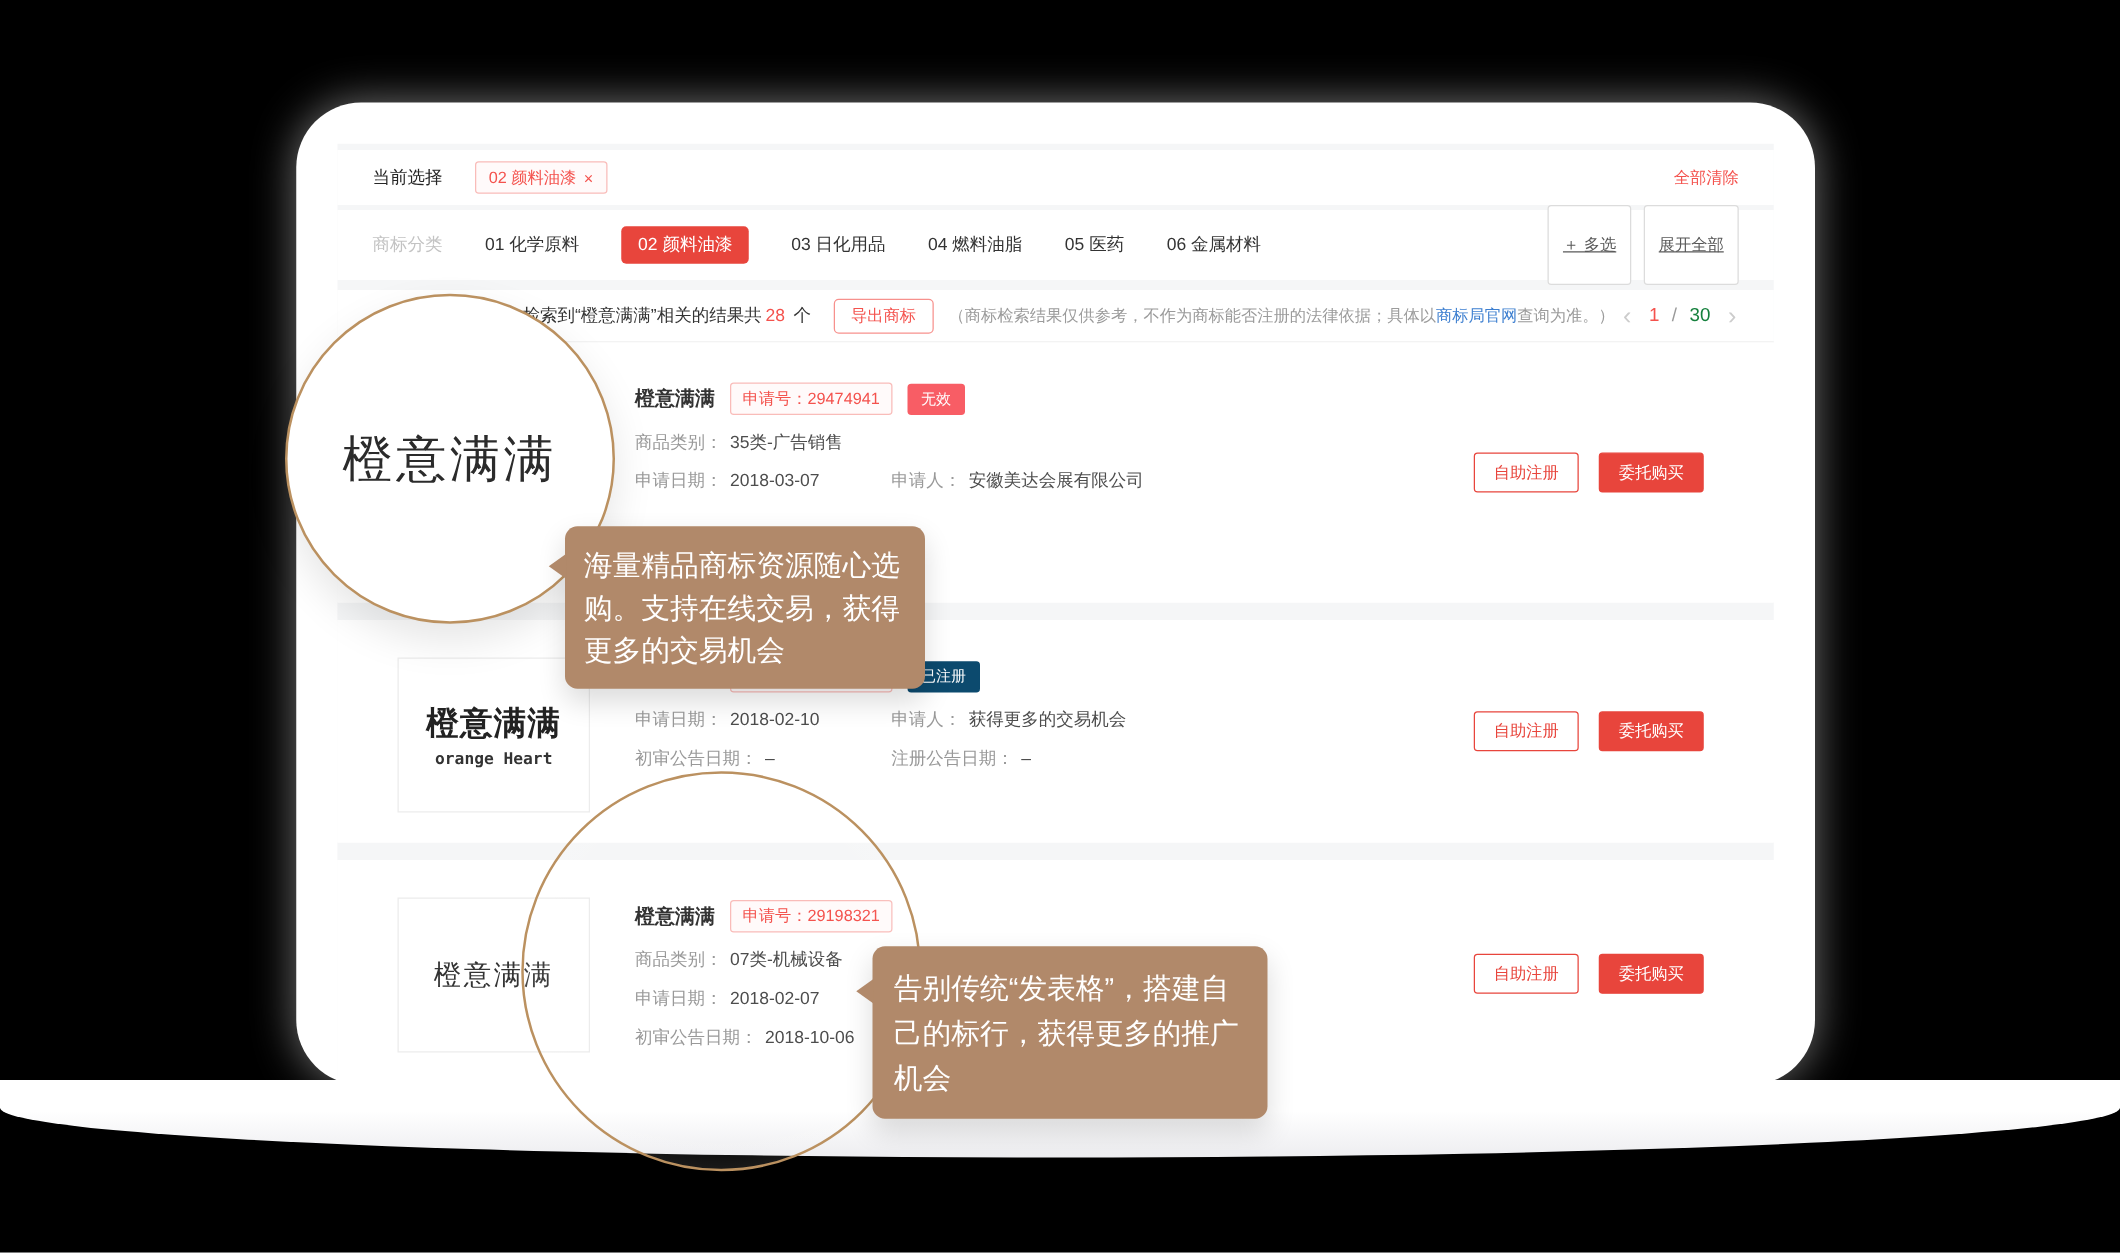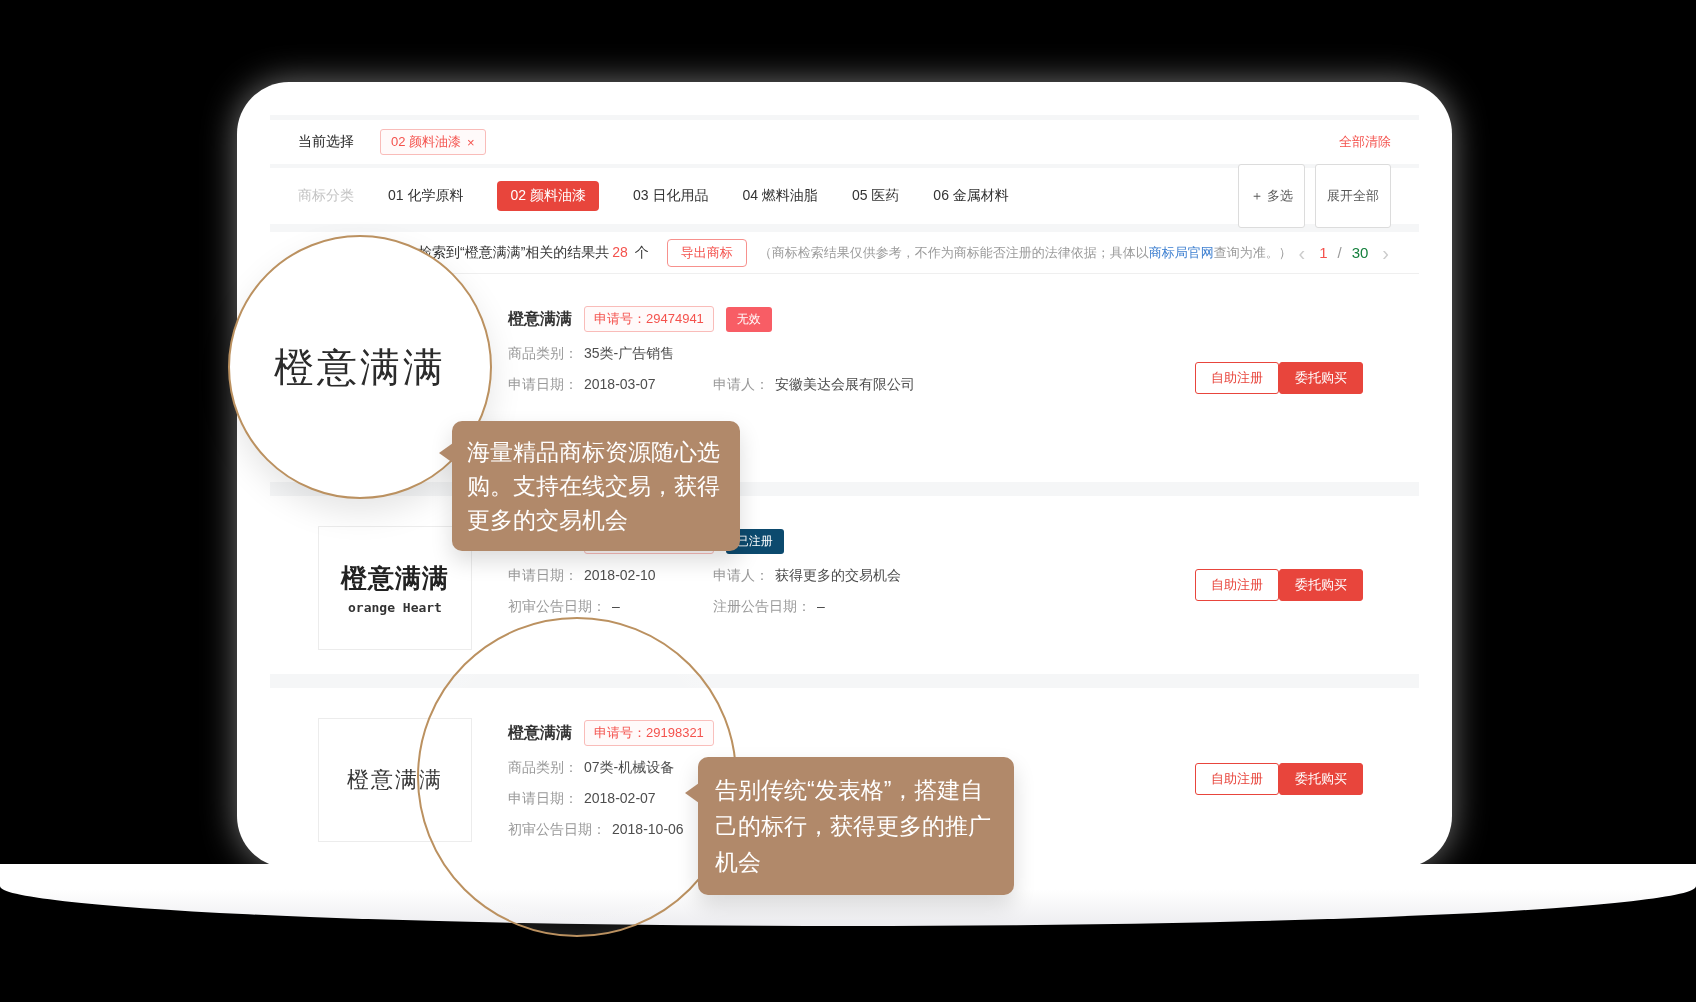--- a/index.html
+++ b/index.html
@@ -40,21 +40,21 @@
   .clear-all{margin-left:auto;font-size:13px;color:#f4524d;cursor:pointer;}
 
   
   .clabel{font-size:14px;color:#c3c3c3;margin-right:34px;}
   .citems{display:flex;align-items:center;gap:34px;justify-content:center;}
   .citem{font-size:14px;color:#333;cursor:pointer;white-space:nowrap;}
   .citem.active{background:#e8453c;color:#fff;padding:6px 13px;border-radius:4px;}
   .cbtns{margin-left:auto;display:flex;gap:10px;}
   .btn-ghost{
     font-size:13px;color:#595959;background:#fff;border:1px solid #dcdcdc;
-    border-radius:3px;padding:22px 11px;cursor:pointer;white-space:nowrap;
+    border-radius:3px;padding:22px 11px;cursor:pointer;white-space:nowrap;text-decoration:underline;
   }
 
   
   .rheader{
     height:42px;border-bottom:1px solid #efefef;display:flex;align-items:center;
     padding-left:148px;padding-right:22px;box-sizing:border-box;
   }
   .rh-text{font-size:14px;color:#333;white-space:nowrap;}
   .rh-count{color:#f4524d;margin:0 3px;}
   .btn-export{
@@ -89,21 +89,21 @@
     font-size:13px;color:#f4524d;background:#fffafa;border:1px solid #f9bcb9;
     border-radius:3px;padding:3px 9px;white-space:nowrap;
   }
   .badge{font-size:12px;color:#fff;border-radius:3px;padding:4px 11px;white-space:nowrap;}
   .badge-invalid{background:#f85d65;}
   .badge-registered{background:#0c4a6e;}
   .fline{display:flex;margin-top:13px;font-size:14px;white-space:nowrap;}
   .pair1{width:205px;flex:none;}
   .k{color:#999;margin-right:6px;}
   .v{color:#4d4d4d;}
-  .btns{position:absolute;right:56px;top:50%;transform:translateY(-50%);display:flex;}
+  .btns{position:absolute;right:56px;top:50%;transform:translateY(-50%);display:flex;gap:16px;}
   .btn-outline{
     font-size:13px;color:#e8453c;background:#fff;border:1px solid #e8453c;
     border-radius:3px;padding:6px 15px;cursor:pointer;white-space:nowrap;
   }
   .btn-solid{
     font-size:13px;color:#fff;background:#e8453c;border:1px solid #e8453c;
     border-radius:3px;padding:6px 15px;cursor:pointer;white-space:nowrap;
   }
 
   

